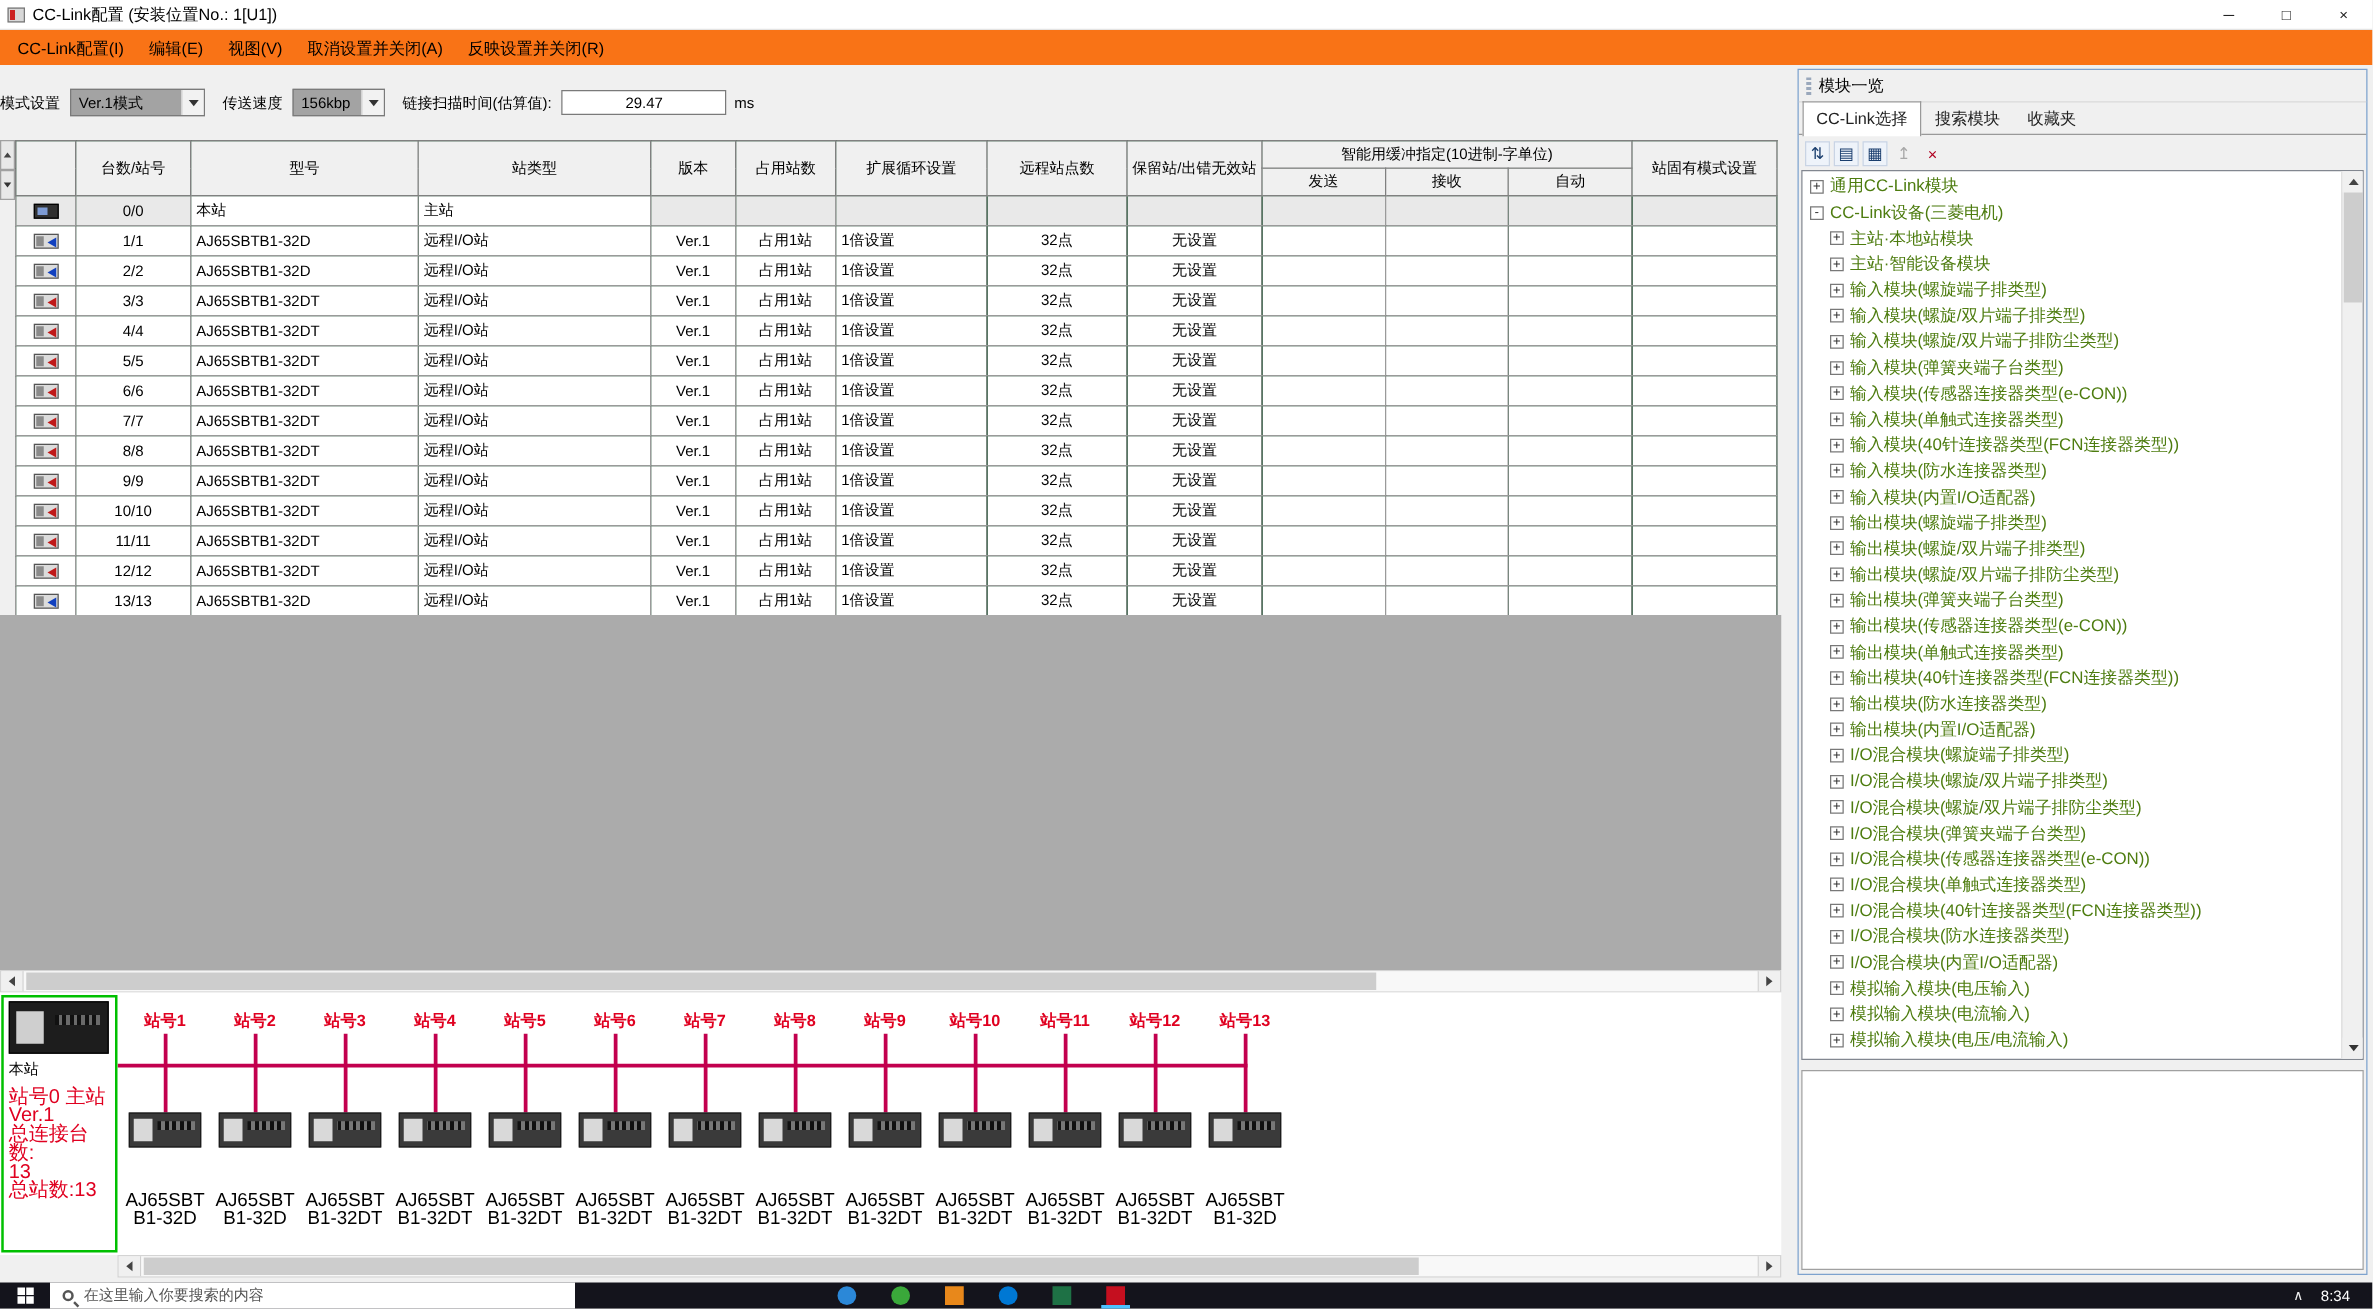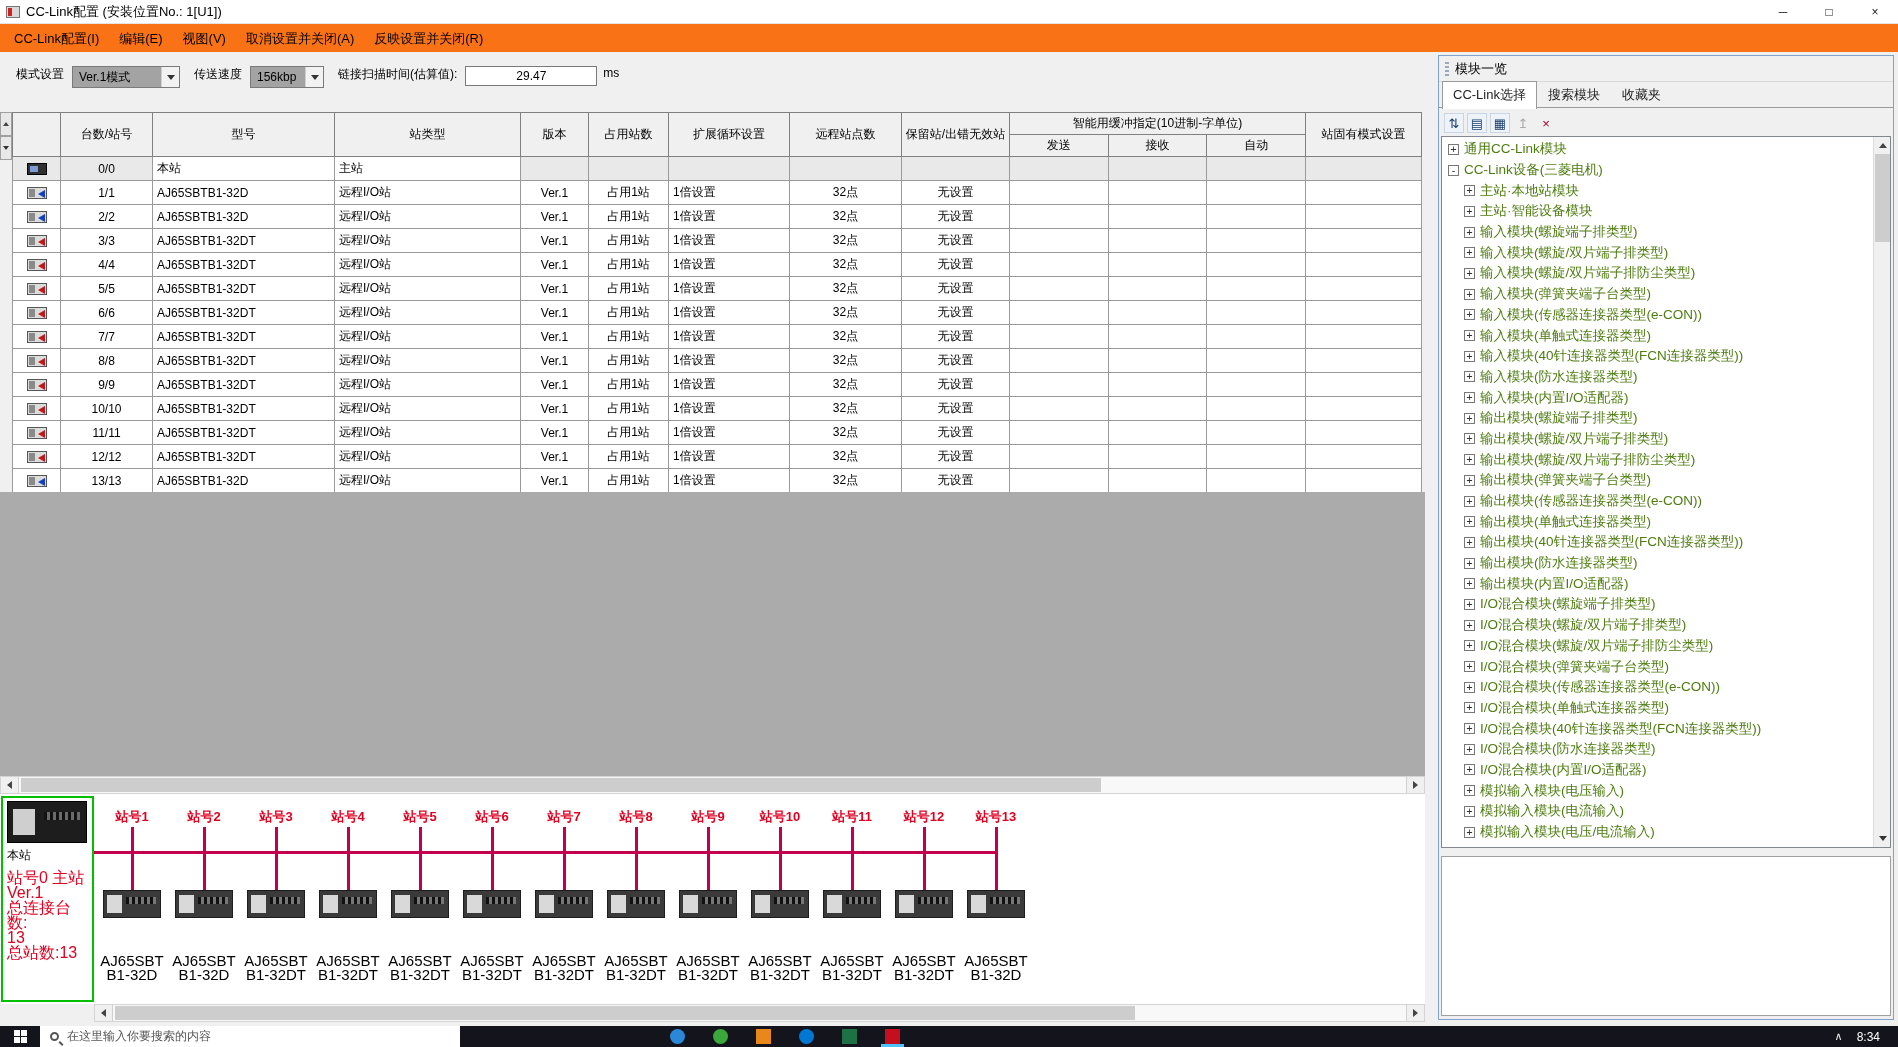--- a/index.html
+++ b/index.html
@@ -11,21 +11,21 @@
   .app-icon{width:14px;height:12px;margin:0 6px 0 6px;background:#d8d8d8;border:1px solid #777;position:relative;}
   .app-icon::after{content:"";position:absolute;left:1px;top:1px;width:4px;height:8px;background:#c22;}
   .title-text{font-size:13px;}
   .win-controls{margin-left:auto;display:flex;height:24px;}
   .win-btn{width:46px;height:24px;border:none;background:transparent;font-size:12px;line-height:24px;text-align:center;color:#222;}
   
   .menubar{position:absolute;top:24px;left:0;width:1898px;height:28px;background:#f97316;display:flex;align-items:flex-end;padding-left:4px;}
   .menu-item{padding:4px 10px;font-size:13px;}
 
   
-  .toolbar{position:absolute;top:66px;left:0;width:1425px;height:32px;display:flex;padding-left:16px;}
+  .toolbar{position:absolute;top:66px;left:0;width:1425px;height:32px;display:flex;align-items:center;}
   .tb-label{font-size:12px;margin-right:8px;white-space:nowrap;}
   .combo{height:22px;background:#a3a3a3;border:1px solid #7a7a7a;display:flex;align-items:center;margin-right:14px;}
   .combo-value{padding:0 6px;font-size:12px;white-space:nowrap;}
   .combo-arrow{width:18px;height:100%;display:flex;align-items:center;justify-content:center;border-left:1px solid #d0d0d0;background:#f2f2f2;}
   .combo.mode{width:108px;}
   .combo.speed{width:74px;}
   .combo .combo-value{flex:1;}
   .scan-field{width:132px;height:20px;background:#fff;border:1px solid #7a7a7a;display:flex;align-items:center;justify-content:center;margin-right:6px;}
   .tri-down{width:0;height:0;border-left:4px solid transparent;border-right:4px solid transparent;border-top:5px solid #333;display:inline-block;}
   .tri-up{width:0;height:0;border-left:4px solid transparent;border-right:4px solid transparent;border-bottom:5px solid #444;display:inline-block;}

